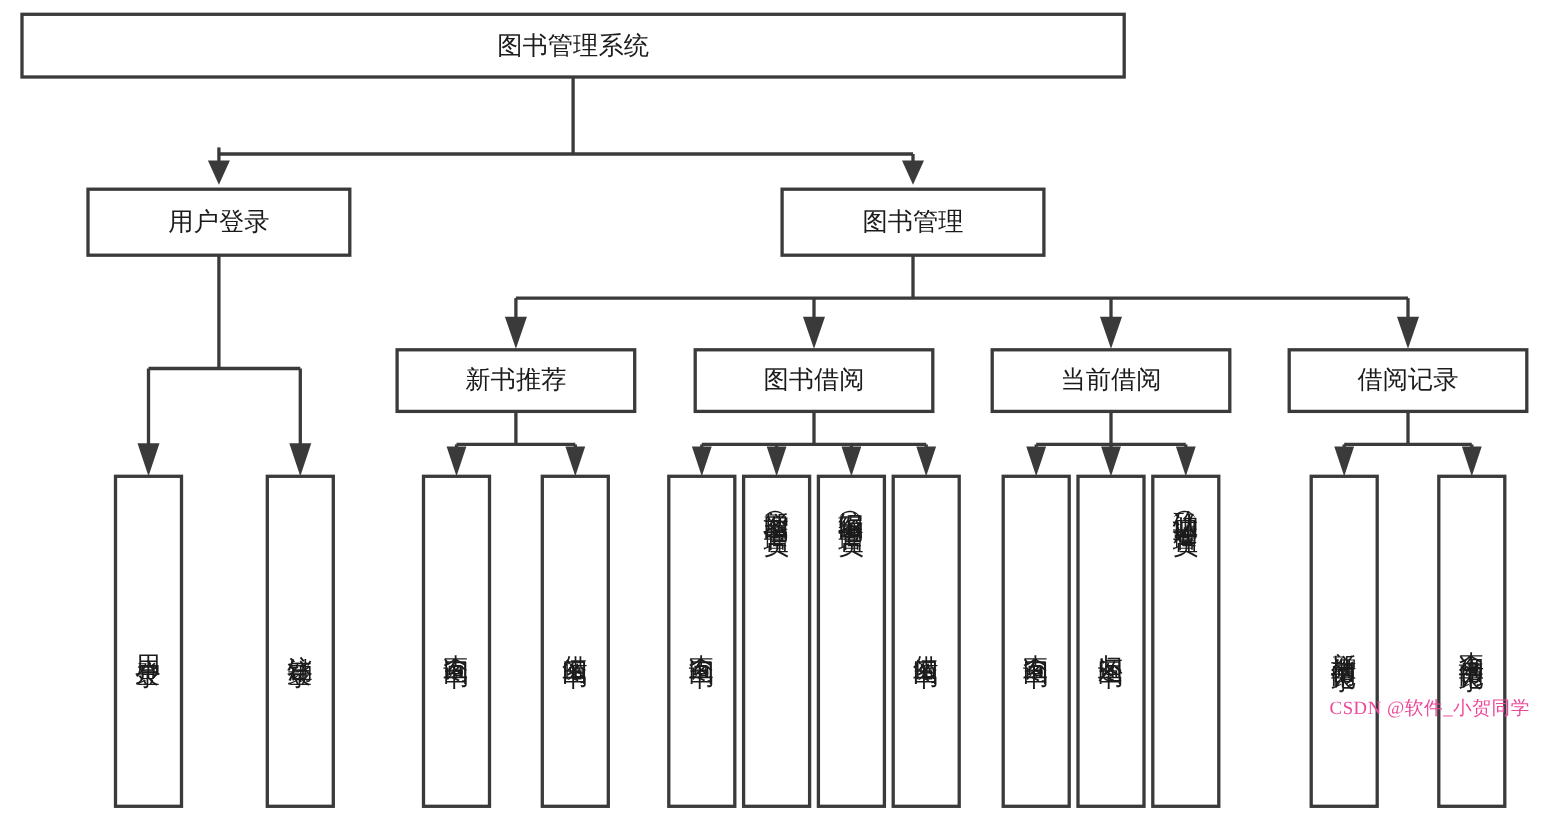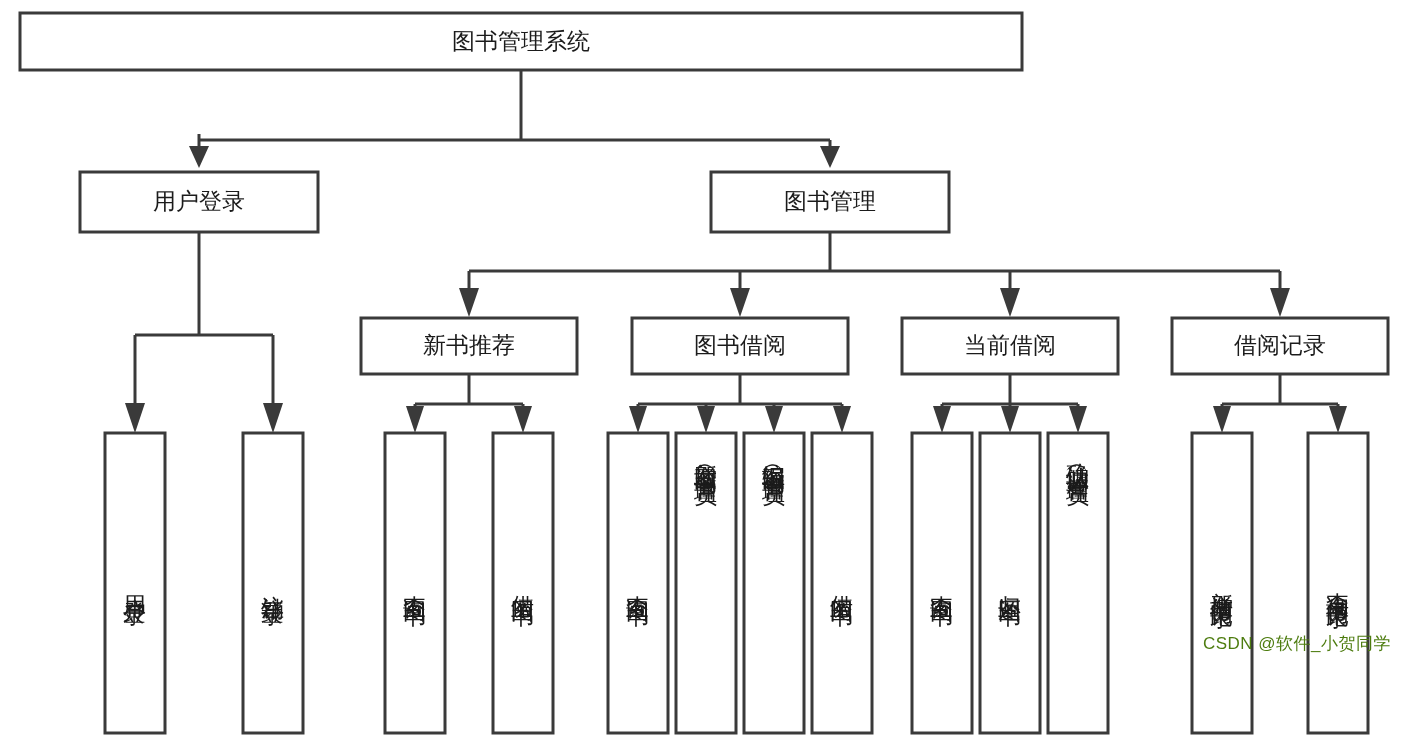--- a/index.html
+++ b/index.html
@@ -47,23 +47,23 @@
     stroke-linecap: butt;
   }
   .edge-arrow {
     fill: #3a3a3a;
     stroke: none;
   }
   .watermark {
     position: absolute;
     right: 14px;
     bottom: 6px;
-    color: #4d7c0f;
+    color: #ec4899;
     font-size: 17px;
-    font-family: Liberation Sans, sans-serif;
+    font-family: Liberation Serif, serif;
     letter-spacing: 0.5px;
     white-space: nowrap;
     pointer-events: none;
   }
 </style>
 </head>
 <body>
 
 <div id="diagram-root">
 

